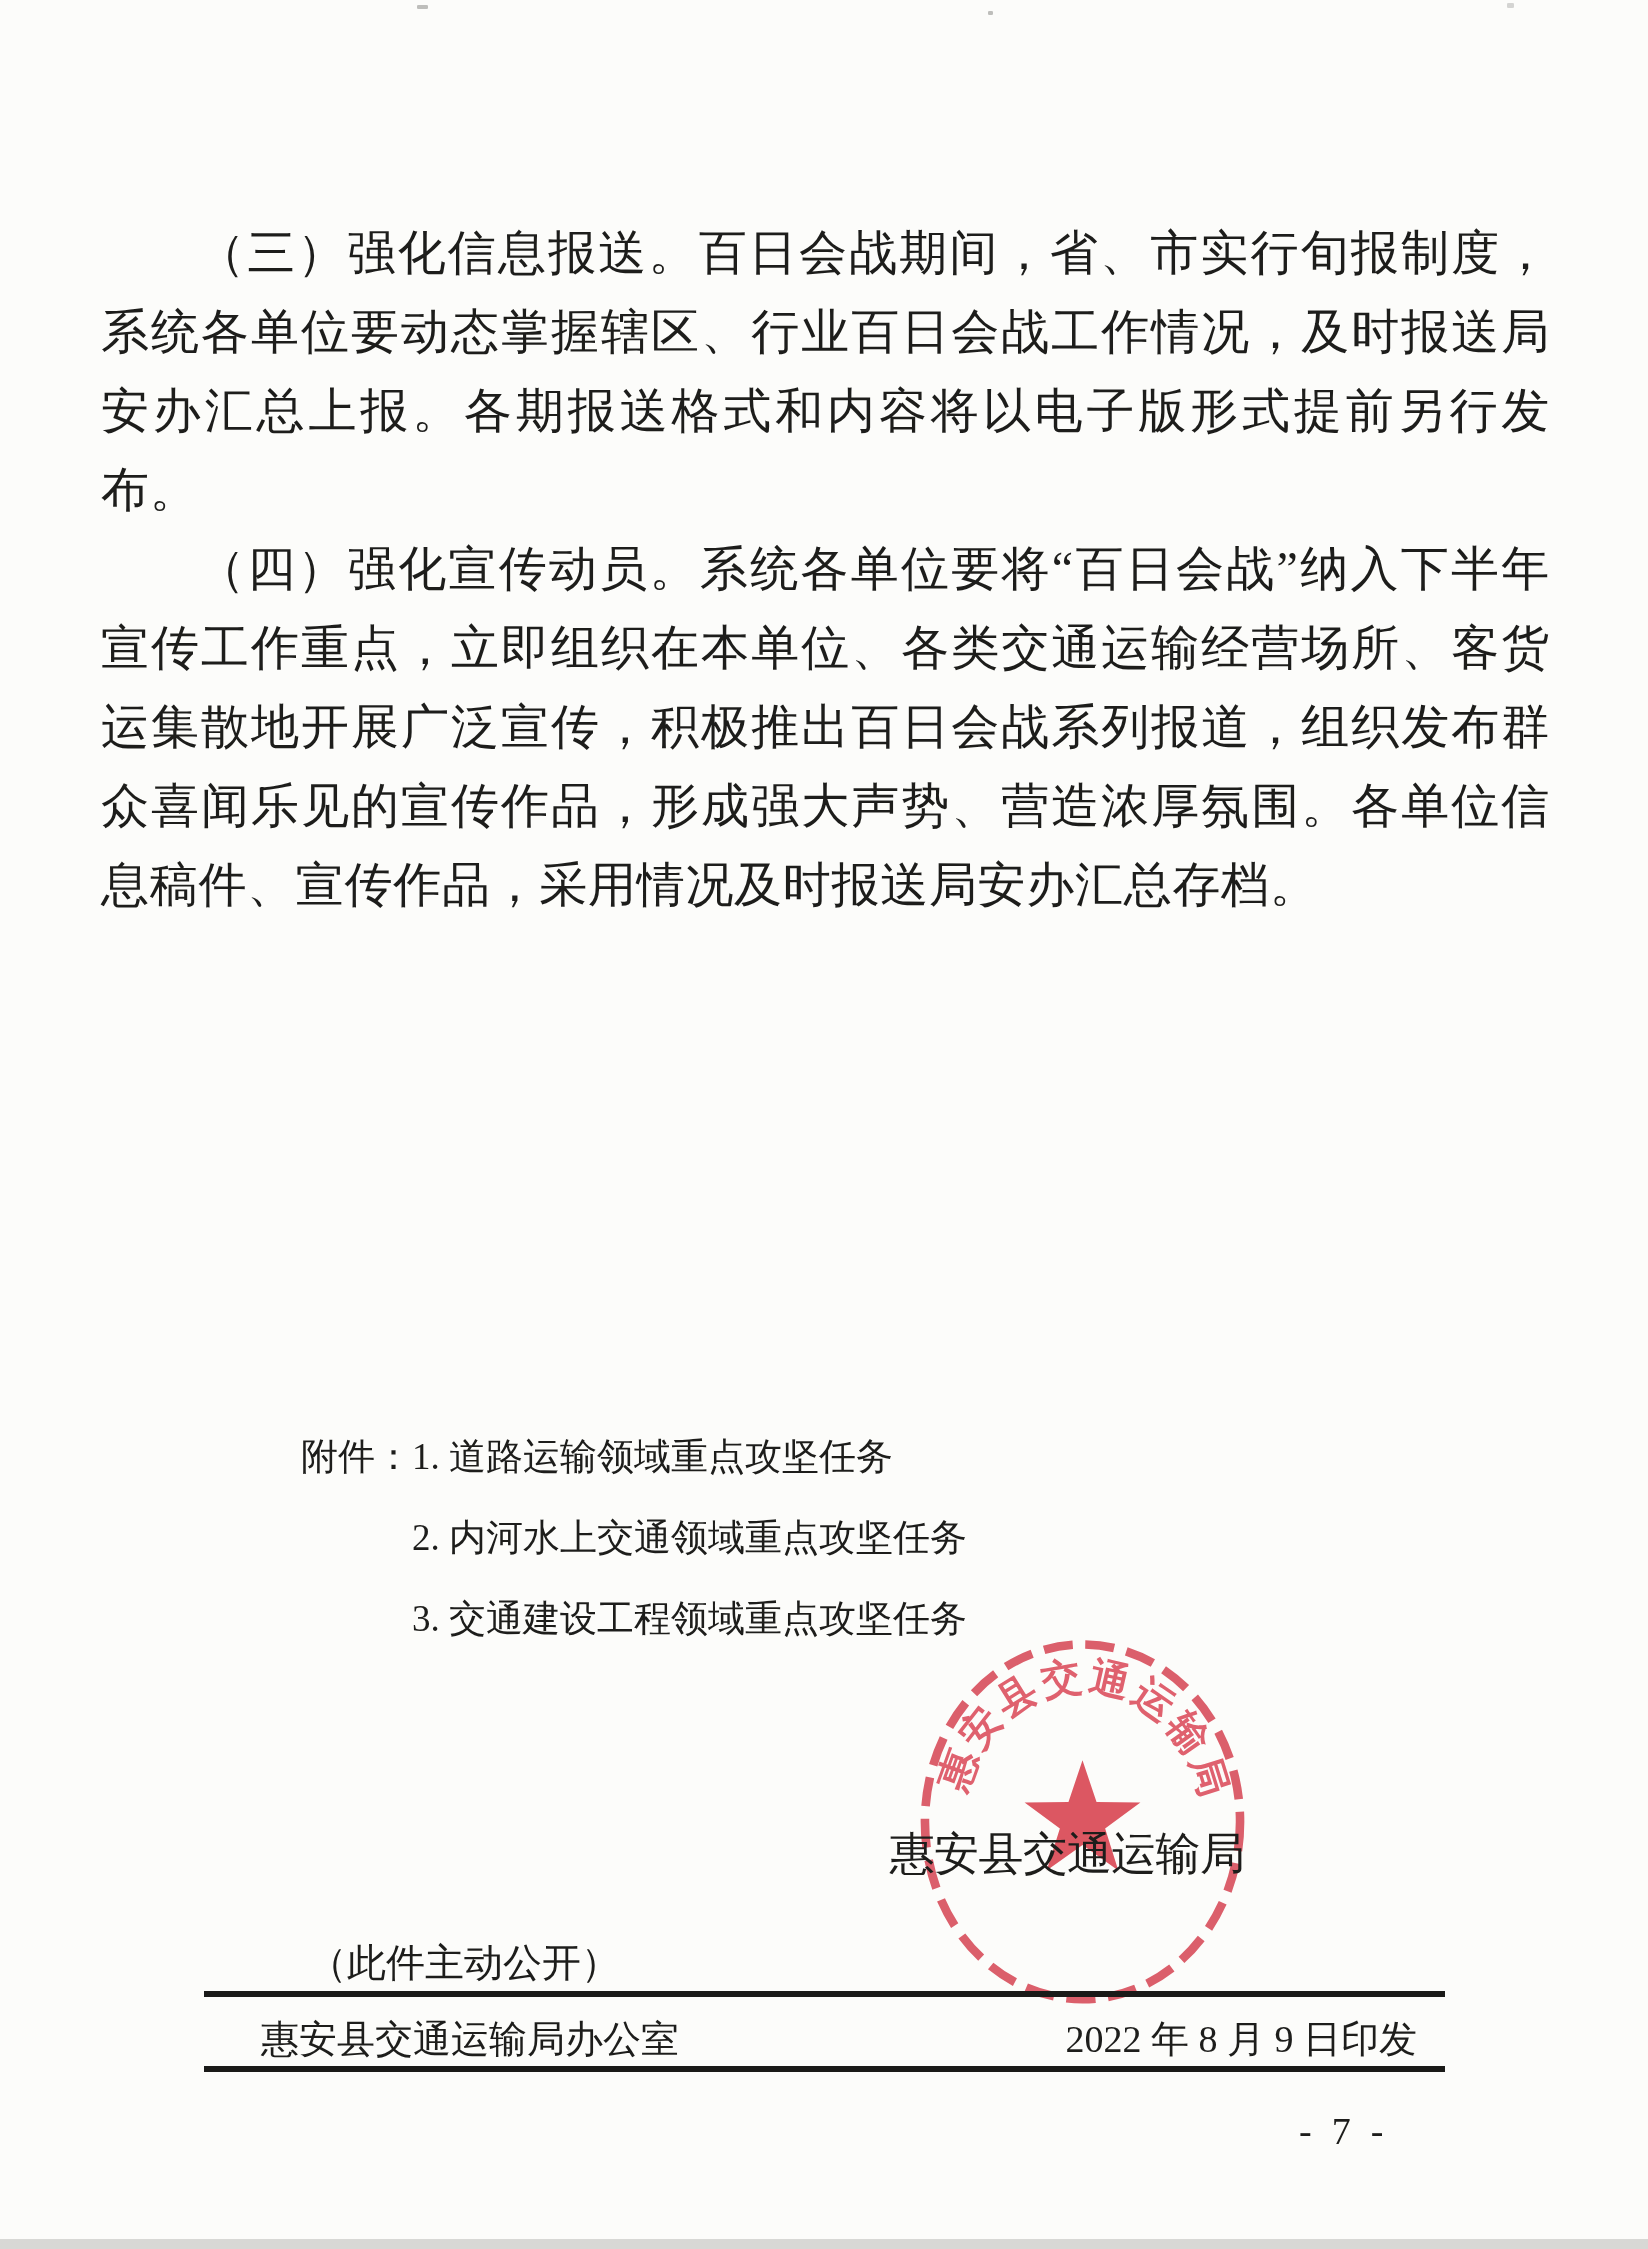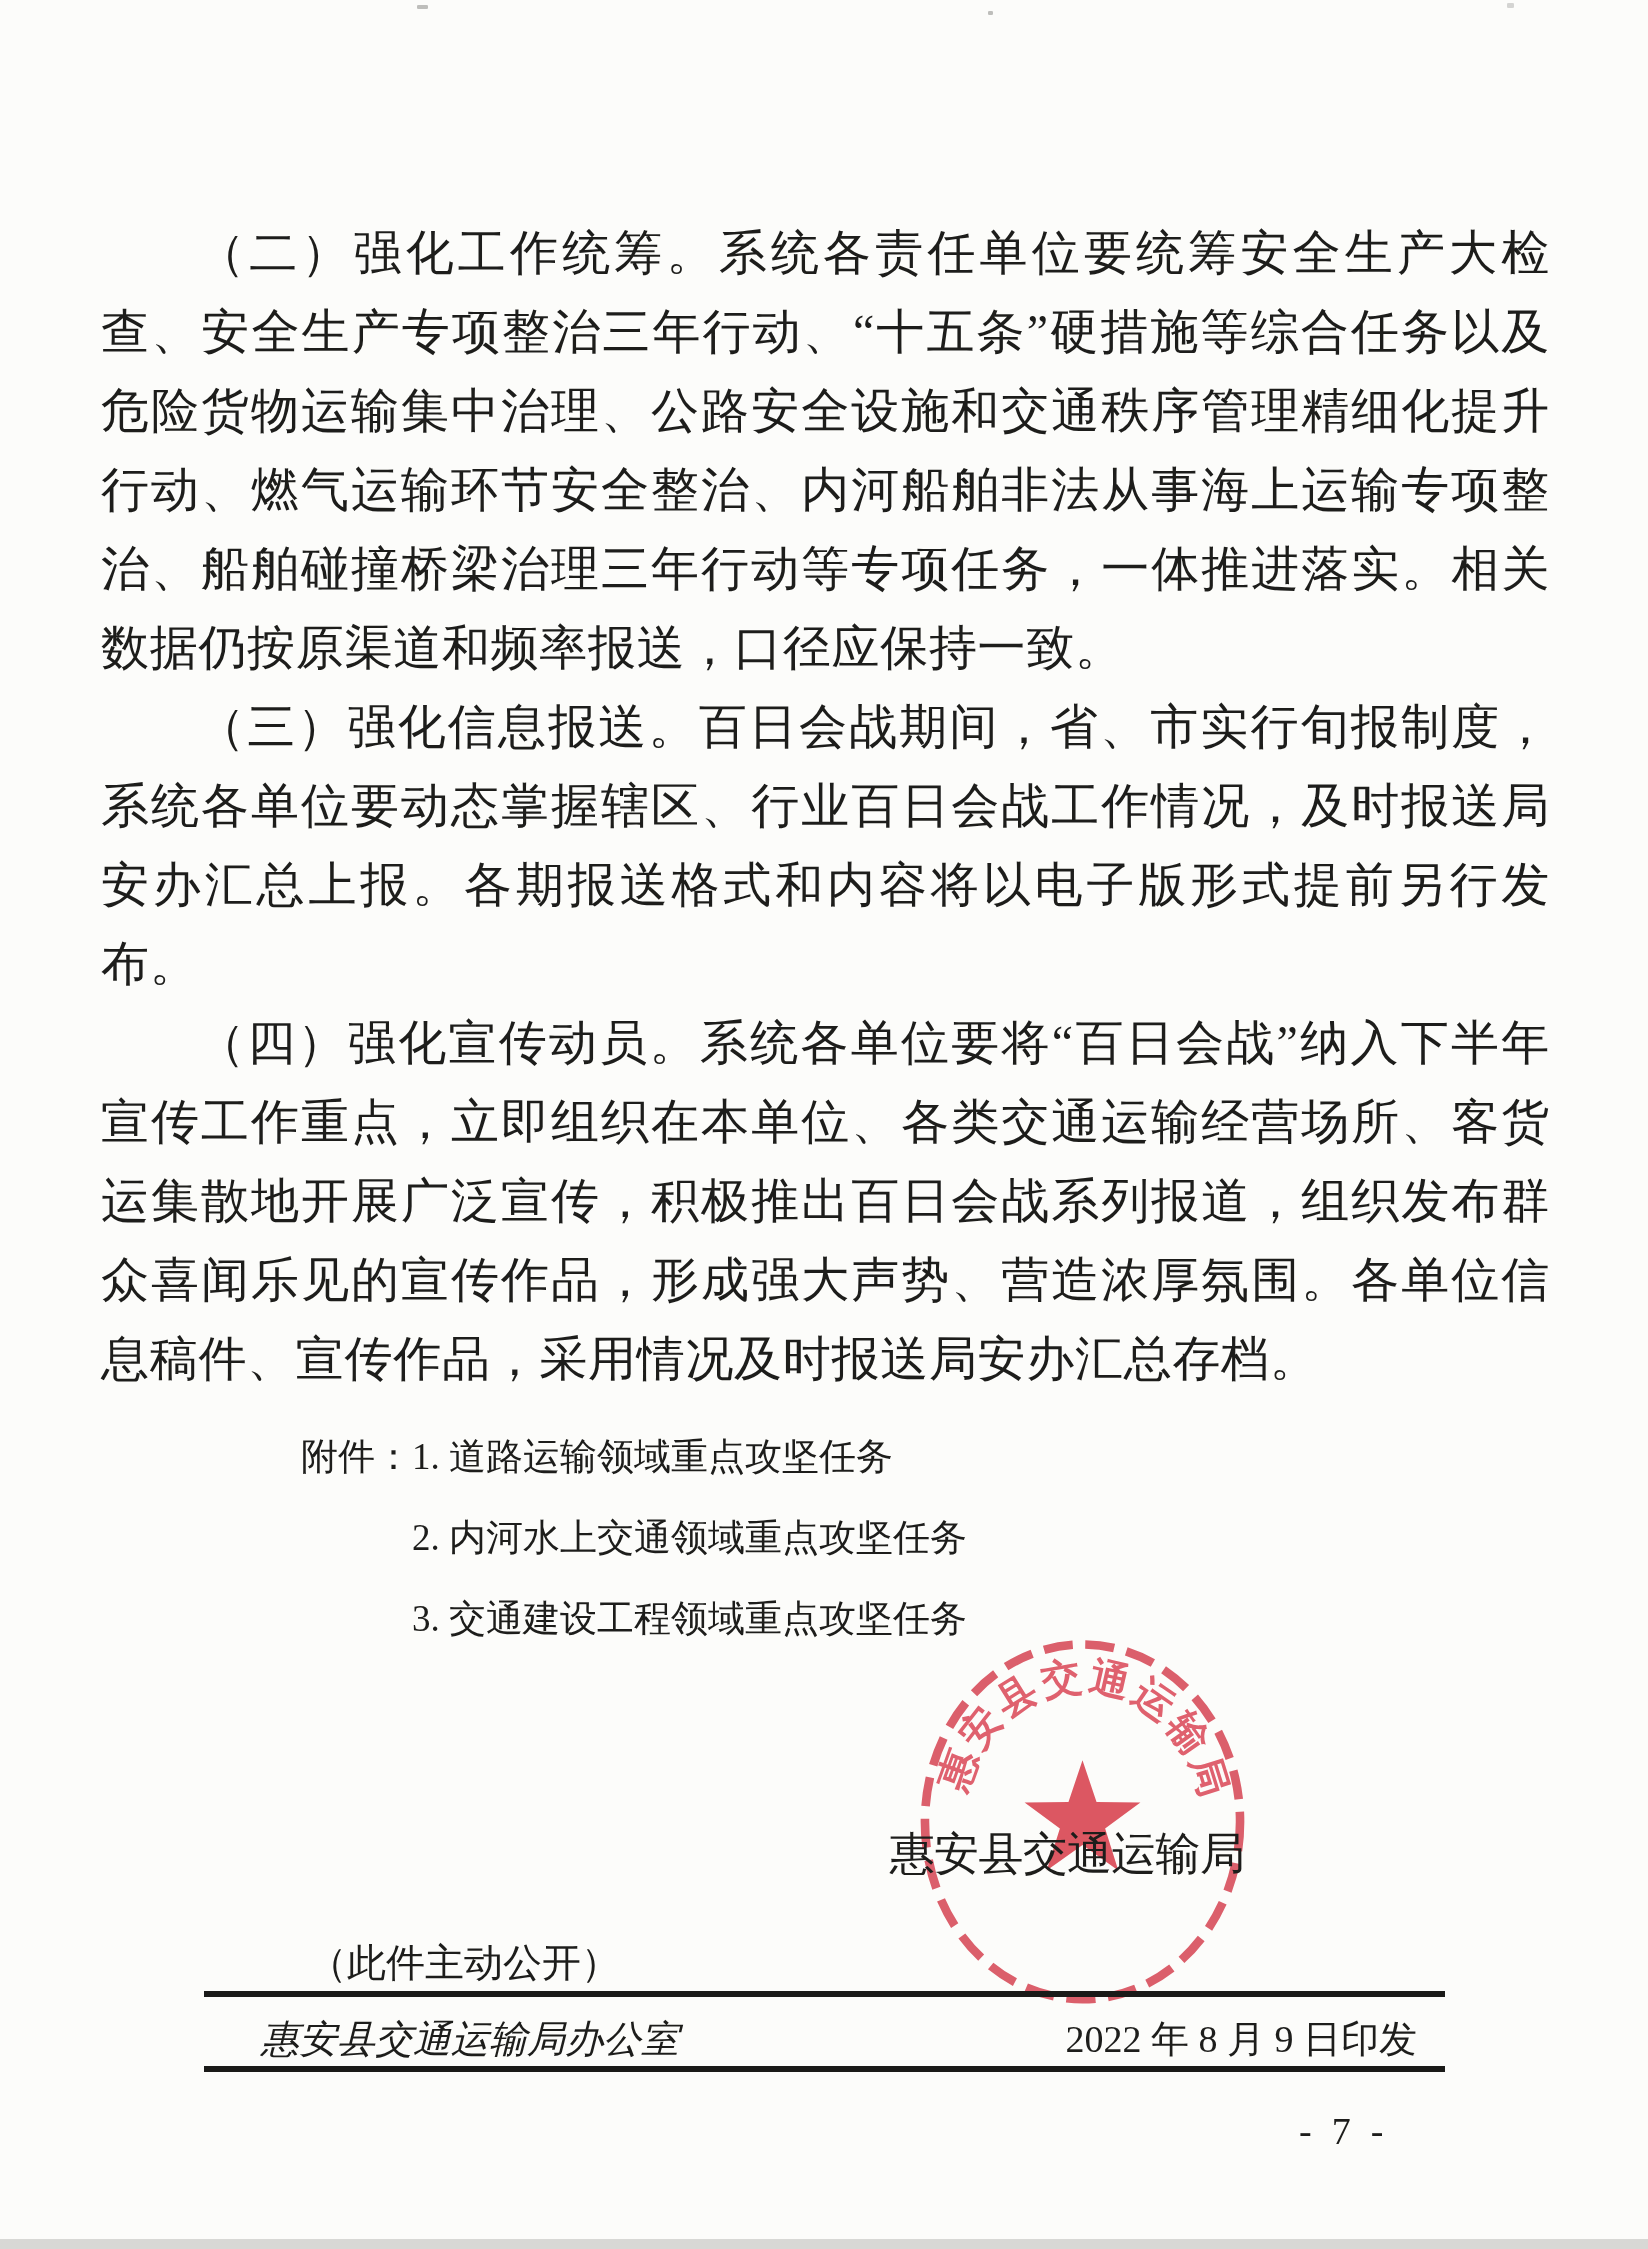--- a/index.html
+++ b/index.html
@@ -42,41 +42,40 @@
   .disclosure{position:absolute;left:308px;top:1936px;font-size:39px;white-space:nowrap;}
   
   .footer-rule{position:absolute;left:204px;width:1241px;height:6px;background:#1a1a18;}
   .rule1{top:1991px;}
   .rule2{top:2066px;}
   .footer-row{
     position:absolute;left:204px;top:2018px;width:1241px;
     display:flex;justify-content:space-between;align-items:center;
     font-size:38px;line-height:42px;
   }
-  .footer-office{margin-left:57px;white-space:nowrap;font-style:italic;}
+  .footer-office{margin-left:57px;white-space:nowrap;}
   .footer-date{margin-right:28px;white-space:nowrap;}
   .page-number{position:absolute;left:1299px;top:2109px;font-size:38px;letter-spacing:5.3px;white-space:nowrap;}
   
   .speck{position:absolute;background:#8a8a86;border-radius:1.3px;opacity:.55;}
   .speck.s1{left:417px;top:5.3px;width:10.6px;height:3.3px;}
   .speck.s2{left:988px;top:11.3px;width:4.6px;height:4px;}
   .speck.s3{left:1507px;top:3.3px;width:6.6px;height:4.6px;opacity:.35;}
   .scanner-edge{position:absolute;left:0;top:2239px;width:1648px;height:10.6px;background:#d8d8d5;}
 </style>
 </head>
 <body>
 
 <div class="sheet">
 
   <div class="speck s1"></div>
   <div class="speck s2"></div>
   <div class="speck s3"></div>
 
   <div class="body-text">
-    <p>（二）强化工作统筹。系统各责任单位要统筹安全生产大检查、安全生产专项整治三年行动、“十五条”硬措施等综合任务以及危险货物运输集中治理、公路安全设施和交通秩序管理精细化提升行动、燃气运输环节安全整治、内河船舶非法从事海上运输专项整治、船舶碰撞桥梁治理三年行动等专项任务，一体推进落实。相关数据仍按原渠道和频率报送，口径应保持一致。</p>
     <p>（三）强化信息报送。百日会战期间，省、市实行旬报制度，系统各单位要动态掌握辖区、行业百日会战工作情况，及时报送局安办汇总上报。各期报送格式和内容将以电子版形式提前另行发布。</p>
     <p>（四）强化宣传动员。系统各单位要将“百日会战”纳入下半年宣传工作重点，立即组织在本单位、各类交通运输经营场所、客货运集散地开展广泛宣传，积极推出百日会战系列报道，组织发布群众喜闻乐见的宣传作品，形成强大声势、营造浓厚氛围。各单位信息稿件、宣传作品，采用情况及时报送局安办汇总存档。</p>
   </div>
 
   <div class="attachments">
     <span class="att-label">附件：</span>
     <div class="att-items">
       <div>1. 道路运输领域重点攻坚任务</div>
       <div>2. 内河水上交通领域重点攻坚任务</div>
       <div>3. 交通建设工程领域重点攻坚任务</div>

